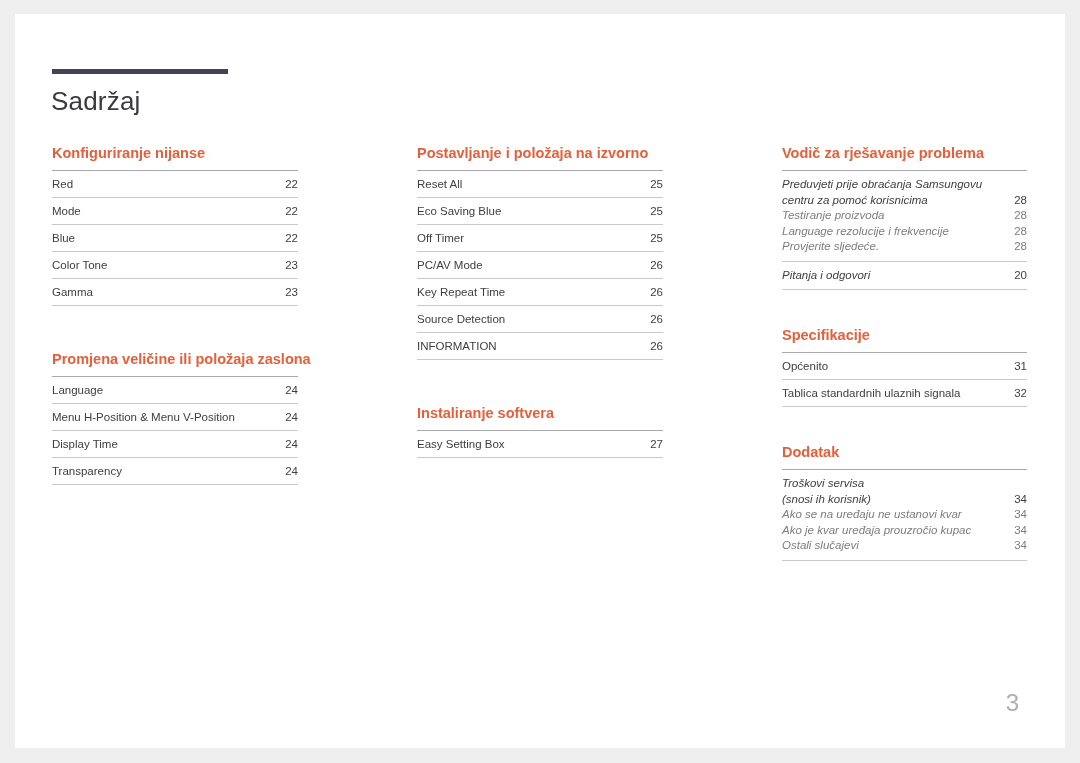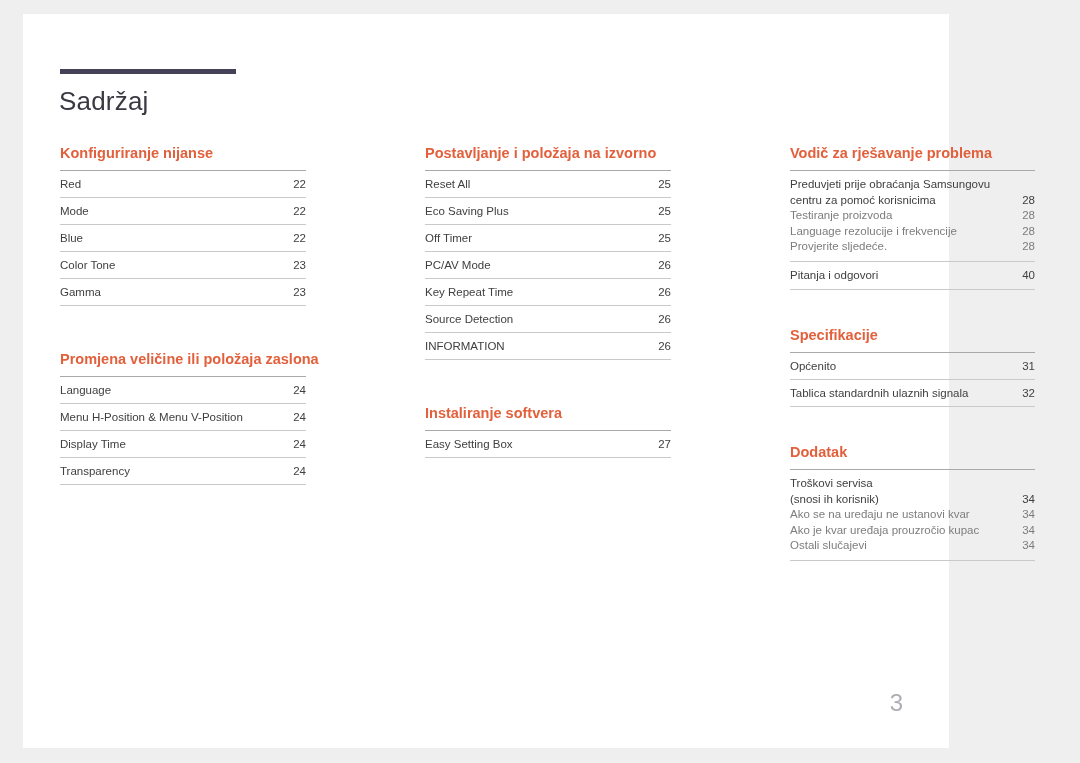--- a/index.html
+++ b/index.html
@@ -11,24 +11,23 @@
     width: 1080px;
     height: 763px;
     background: #efefef;
     font-family: "Liberation Sans", sans-serif;
     overflow: hidden;
   }
   .page {
     position: absolute;
     left: 15px;
     top: 14px;
-    width: 926px;
+    width: 1050px;
     height: 734px;
     background: #ffffff;
-    margin-left: 8px;
   }
   .accent-bar {
     position: absolute;
     left: 37px;
     top: 55px;
     width: 176px;
     height: 5px;
     background: #454258;
   }
   .doc-title {
@@ -91,21 +90,21 @@
   .entry-group:last-child { border-bottom: 1px solid #c9c9cb; }
   .grow {
     display: flex;
     align-items: baseline;
     justify-content: space-between;
     font-size: 11.5px;
     line-height: 15.5px;
     color: #404040;
   }
   .grow.sub { color: #7d7d7d; }
-  .grow .label { padding-right: 8px; }
+  .grow .label { padding-right: 8px; font-style: italic; }
 
   .section-gap-lg { height: 44px; }
   .section-gap-md { height: 36px; }
 
   .page-number {
     position: absolute;
     right: 46px;
     bottom: 32px;
     font-size: 24px;
     color: #adadb4;
@@ -179,21 +178,21 @@
     <div class="col col-2">
 
       <div class="section">
         <div class="section-title">Postavljanje i položaja na izvorno</div>
         <div class="entries">
           <div class="entry">
             <span class="label">Reset All</span>
             <span class="pageno">25</span>
           </div>
           <div class="entry">
-            <span class="label">Eco Saving Plus</span>
+            <span class="label">Eco Saving Blue</span>
             <span class="pageno">25</span>
           </div>
           <div class="entry">
             <span class="label">Off Timer</span>
             <span class="pageno">25</span>
           </div>
           <div class="entry">
             <span class="label">PC/AV Mode</span>
             <span class="pageno">26</span>
           </div>
@@ -251,21 +250,21 @@
             </div>
             <div class="grow sub">
               <span class="label">Provjerite sljedeće.</span>
               <span class="pageno">28</span>
             </div>
           </div>
 
           <div class="entry-group">
             <div class="grow">
               <span class="label">Pitanja i odgovori</span>
-              <span class="pageno">40</span>
+              <span class="pageno">20</span>
             </div>
           </div>
 
         </div>
       </div>
 
       <div class="section-gap-md"></div>
 
       <div class="section">
         <div class="section-title">Specifikacije</div>

